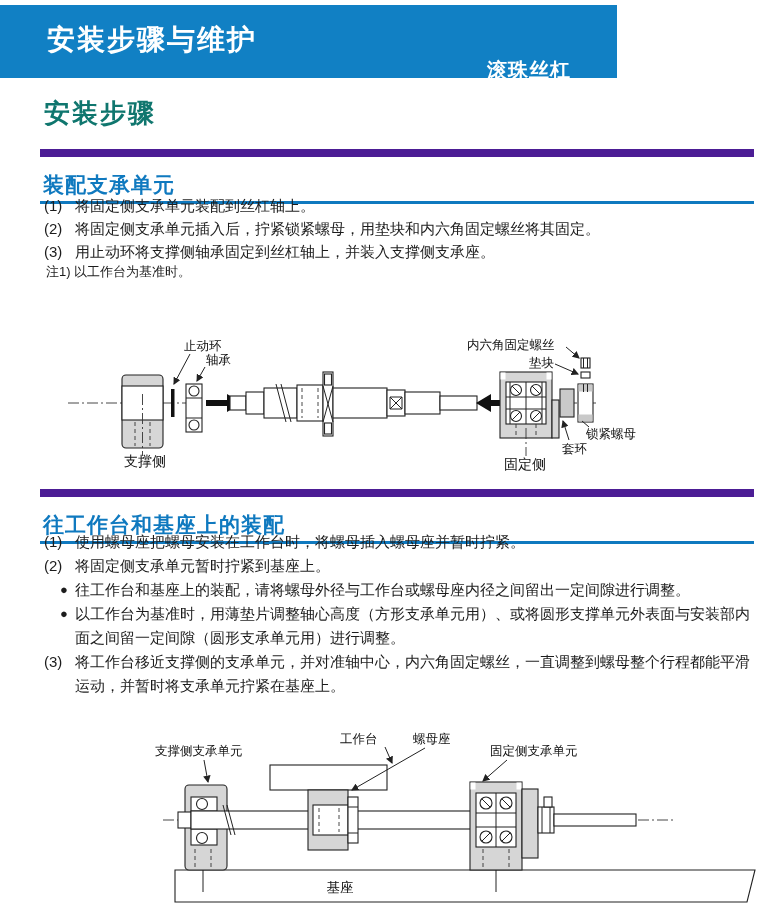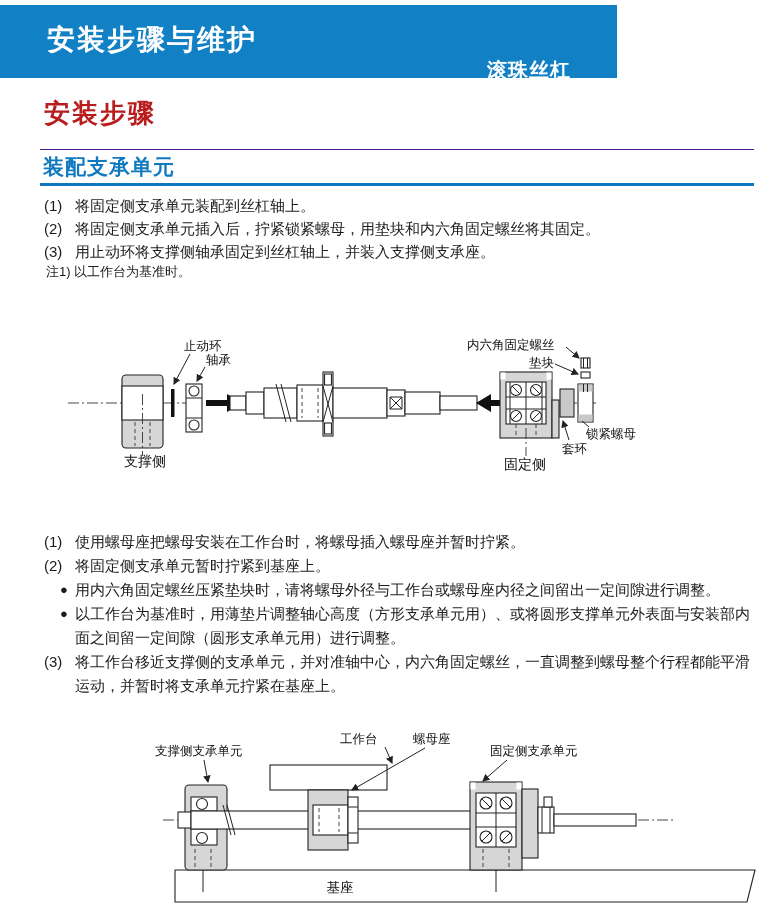--- a/index.html
+++ b/index.html
@@ -17,27 +17,27 @@
     position:absolute;left:47px;top:16px;
     color:#ffffff;font-size:28px;font-weight:bold;letter-spacing:2px;
   }
   .header-product{
     position:absolute;right:46px;top:26px;
     color:#ffffff;font-size:20px;font-weight:bold;letter-spacing:1px;margin-top:26px;
   }
   
   .page-title{
     position:absolute;left:44px;top:96px;
-    color:#b91c1c;font-size:26px;font-weight:bold;letter-spacing:2px;
+    color:#0f766e;font-size:26px;font-weight:bold;letter-spacing:2px;
   }
   
   .section-band{
     position:absolute;left:40px;width:711px;
-    border-top:1px solid #4c1d95;border-bottom:3px solid #0f79bf;
-    padding:3px 0 2px 3px;
+    border-top:8px solid #4c1d95;border-bottom:3px solid #0f79bf;
+    padding:14px 0 2px 3px;
   }
   .section-band .heading-text{
     color:#0f79bf;font-size:21px;font-weight:bold;letter-spacing:1px;
     line-height:28px;display:block;
   }
   #band1{top:149px;}
   #band2{top:489px;}
   
   .steps{position:absolute;left:44px;width:712px;}
   #steps1{top:194px;}
@@ -192,33 +192,36 @@
     <text class="dl" x="134" y="16">止动环</text>
     <text class="dl" x="156" y="30">轴承</text>
     <text class="dl" x="417" y="15">内六角固定螺丝</text>
     <text class="dl" x="479" y="33">垫块</text>
     <text class="dl" x="536" y="104">锁紧螺母</text>
     <text class="dl" x="512" y="119">套环</text>
     <text class="dl-big" x="74" y="132">支撑侧</text>
     <text class="dl-big" x="454" y="135">固定侧</text>
   </svg>
 
+  <div class="section-band" id="band2">
+    <span class="heading-text">往工作台和基座上的装配</span>
+  </div>
 
   <div class="steps" id="steps2">
     <div class="step-row">
       <span class="step-no">(1)</span>
       <span class="step-text">使用螺母座把螺母安装在工作台时，将螺母插入螺母座并暂时拧紧。</span>
     </div>
     <div class="step-row">
       <span class="step-no">(2)</span>
       <span class="step-text">将固定侧支承单元暂时拧紧到基座上。</span>
     </div>
     <div class="step-row bullet-row">
       <span class="step-no">●</span>
-      <span class="step-text">用内六角固定螺丝压紧垫块时，请将螺母外径与工作台或螺母座内径之间留出一定间隙进行调整。</span>
+      <span class="step-text">往工作台和基座上的装配，请将螺母外径与工作台或螺母座内径之间留出一定间隙进行调整。</span>
     </div>
     <div class="step-row bullet-row">
       <span class="step-no">●</span>
       <span class="step-text">以工作台为基准时，用薄垫片调整轴心高度（方形支承单元用）、或将圆形支撑单元外表面与安装部内面之间留一定间隙（圆形支承单元用）进行调整。</span>
     </div>
     <div class="step-row">
       <span class="step-no">(3)</span>
       <span class="step-text">将工作台移近支撑侧的支承单元，并对准轴中心，内六角固定螺丝，一直调整到螺母整个行程都能平滑运动，并暂时将支承单元拧紧在基座上。</span>
     </div>
   </div>

